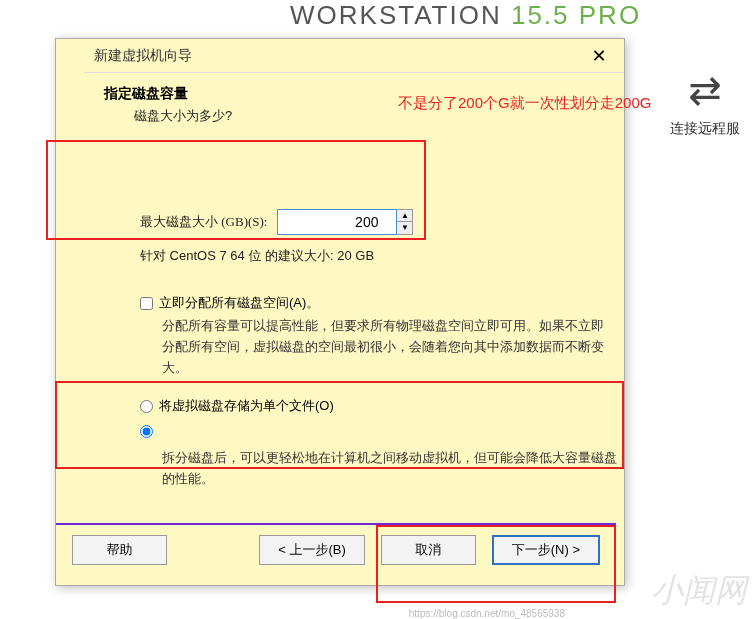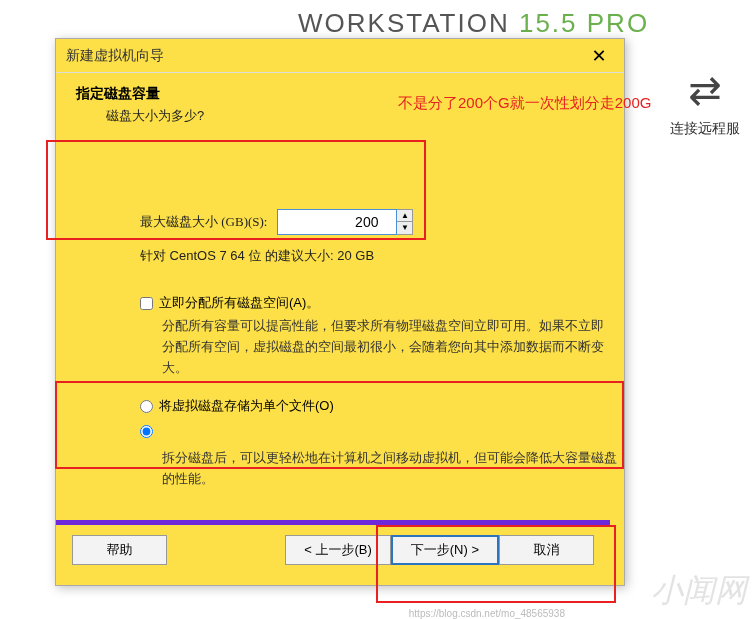--- a/index.html
+++ b/index.html
@@ -1,22 +1,22 @@
 <!DOCTYPE html>
 <html><head>
   <meta charset="utf-8">
   <style>
     * { box-sizing: border-box; margin: 0; padding: 0; }
     body { font-family: "Microsoft YaHei", "SimSun", Arial, sans-serif; font-size: 13px; background: #fff; width: 755px; height: 619px; position: relative; overflow: hidden; }
-    .bg-title { position: absolute; top: 8px; left: 290px; font-size: 26px; font-weight: 300; color: #555; letter-spacing: 2px; margin-left: 8px; }
+    .bg-title { position: absolute; top: 0; left: 290px; font-size: 26px; font-weight: 300; color: #555; letter-spacing: 2px; }
     .bg-title .ver { color: #6ab04c; }
     .bg-side { position: absolute; top: 70px; right: 0; width: 100px; text-align: center; }
     .bg-arrow { font-size: 40px; color: #444; line-height: 1; }
     .bg-lbl { font-size: 14px; color: #333; margin-top: 10px; }
-    .dialog { position: absolute; top: 38px; left: 55px; width: 570px; height: 548px; background: #fde047; border: 1px solid #aaa; box-shadow: 2px 2px 10px rgba(0,0,0,0.25); }
+    .dialog { position: absolute; top: 38px; left: 55px; width: 570px; height: 548px; background: #fef9c3; border: 1px solid #aaa; box-shadow: 2px 2px 10px rgba(0,0,0,0.25); padding-left: 28px; }
     .titlebar { display: flex; align-items: center; height: 34px; border-bottom: 1px solid #ddd; padding: 0 10px; }
     .titlebar .t { font-size: 14px; color: #333; }
     .closebtn { margin-left: auto; font-size: 18px; width: 30px; text-align: center; cursor: pointer; }
     .header { padding: 12px 20px 10px; }
     .header .h1 { font-weight: bold; font-size: 14px; color: #000; }
     .header .h2 { margin-left: 30px; margin-top: 4px; font-size: 13px; color: #222; }
     .redbox1 { position: absolute; top: 140px; left: 46px; width: 380px; height: 100px; border: 2px solid #e82020; pointer-events: none; }
     .content1 { position: absolute; top: 170px; left: 84px; width: 480px; }
     .row { display: flex; align-items: center; margin-bottom: 12px; }
     .lbl { font-size: 13px; color: #222; font-family: Liberation Serif, serif; }
@@ -26,21 +26,21 @@
     .spinner div:last-child { border-bottom: none; }
     .suggest { font-size: 13px; color: #222; }
     .content2 { position: absolute; top: 255px; left: 84px; width: 470px; }
     .chk { display: flex; align-items: flex-start; margin-bottom: 4px; }
     .chk input { margin-right: 6px; margin-top: 3px; }
     .desc { margin-left: 22px; font-size: 13px; color: #333; line-height: 1.6; }
     .radios { position: absolute; top: 358px; left: 84px; width: 478px; }
     .rad { display: flex; align-items: center; margin-bottom: 10px; }
     .rad input { margin-right: 6px; }
     .redbox2 { position: absolute; top: 381px; left: 55px; width: 569px; height: 88px; border: 2px solid #e82020; pointer-events: none; }
-    .buttons { position: absolute; bottom: 10px; left: 0; right: 14px; padding: 10px 16px; border-top: 5px solid #6d28d9; display: flex; gap: 0; }
+    .buttons { position: absolute; bottom: 10px; left: 0; right: 8px; padding: 10px 16px; border-top: 2px solid #6d28d9; display: flex; gap: 16px; }
     .btn { height: 30px; padding: 0 18px; background: #f3f3f3; border: 1px solid #999; font-size: 13px; cursor: pointer; min-width: 95px; }
     .btn.primary { border: 2px solid #2c73c0; }
     .spacer { flex: 1; }
     .redbox3 { position: absolute; bottom: -18px; right: 8px; width: 240px; height: 78px; border: 2px solid #e82020; pointer-events: none; }
     .annotation { position: absolute; top: 92px; left: 398px; font-size: 15px; color: #e82020; line-height: 1.4; }
     .watermark { position: absolute; bottom: 6px; right: 8px; font-size: 32px; color: rgba(200,200,200,0.5); font-style: italic; font-family: "KaiTi","STKaiti",serif; pointer-events:none;}
     .wm2 { position: absolute; bottom: 0; right: 190px; font-size: 10px; color: #bbb; }
   </style>
 </head>
 <body>
@@ -91,22 +91,22 @@
     <label class="rad">
       <input type="radio" name="df" checked="" style="">
     </label>
     <div class="desc">拆分磁盘后，可以更轻松地在计算机之间移动虚拟机，但可能会降低大容量磁盘的性能。</div>
   </div>
 
   <div class="buttons">
     <button class="btn">帮助</button>
     <div class="spacer"></div>
     <button class="btn">&lt; 上一步(B)</button>
+    <button class="btn">取消</button>
     <button class="btn primary">下一步(N) &gt;</button>
-    <button class="btn">取消</button>
   </div>
 
   <div class="redbox3"></div>
 </div>
 
 <div class="annotation">
   <div>不是分了200个G就一次性划分走200G</div>
 </div>
 
 <div class="redbox1"></div>

